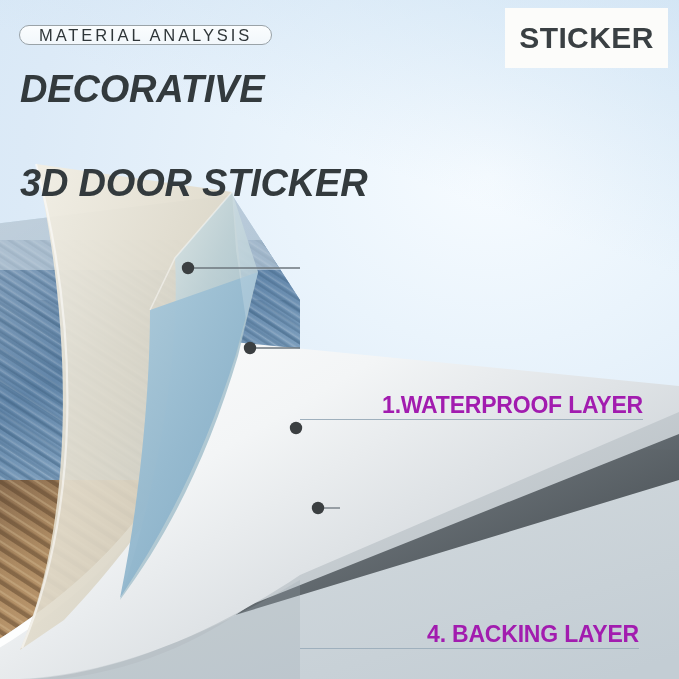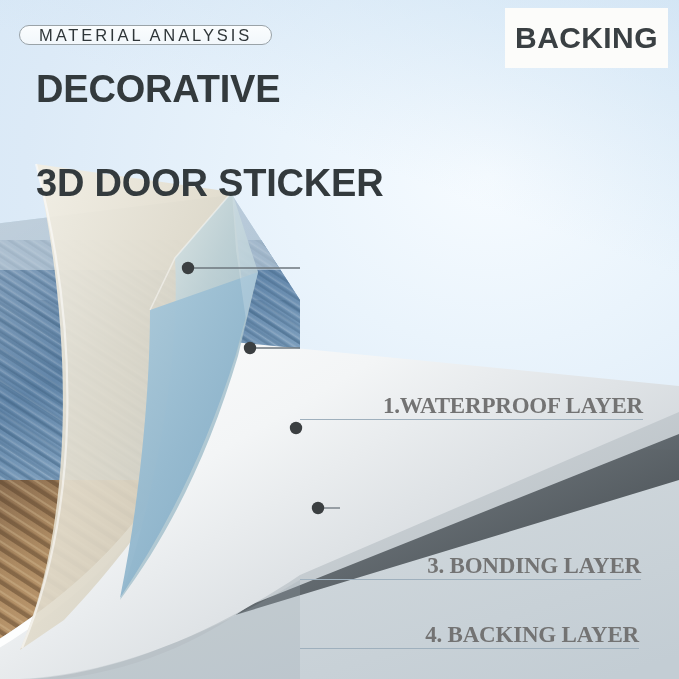--- a/index.html
+++ b/index.html
@@ -46,28 +46,29 @@
   }
   .pill span {
     font-size: 16.5px;
     letter-spacing: 2.9px;
     color: #2f3639;
     font-weight: 400;
     white-space: nowrap;
   }
   .headline {
     position: absolute;
-    left: 36px;
+    left: 20px;
     top: 66px;
     color: #333a3d;
     font-weight: 700;
     font-size: 38px;
     line-height: 46px;
     letter-spacing: -0.2px;
     white-space: nowrap;
+    font-style: italic;
   }
   .headline .l2 { display:block;margin-top:48px; }
 
   .logo-box {
     position: absolute;
     left: 505px;
     top: 8px;
     width: 163px;
     height: 60px;
     background: #fcfcfa;
@@ -97,25 +98,24 @@
     height: 34px;
     display: flex;
     align-items: flex-end;
     justify-content: flex-end;
     border-bottom: 1.2px solid #9fb0bd;
     box-sizing: border-box;
   }
   .lbl span {
     font-size: 23px;
     font-weight: 700;
-    color: #737373;
+    color: #a21caf;
     letter-spacing: -0.2px;
     white-space: nowrap;
     line-height: 27px;
-    font-family: Liberation Serif, serif;
   }
   .lbl-1 { left: 300px; top: 236px; width: 343px; }
   .lbl-2 { left: 300px; top: 316px; width: 343px; }
   .lbl-3 { left: 300px; top: 396px; width: 341px; }
   .lbl-4 { left: 300px; top: 465px; width: 339px; }
 </style>
 </head>
 <body>
 
 <div id="stage">
@@ -271,34 +271,31 @@
         <circle cx="250" cy="198" r="6.2" fill="#3b3f41"></circle>
         <circle cx="296" cy="278" r="6.2" fill="#3b3f41"></circle>
         <circle cx="318" cy="358" r="6.2" fill="#3b3f41"></circle>
       </g>
     </svg>
 
     
     <div class="lbl lbl-1">
       <span>1.WATERPROOF LAYER</span>
     </div>
-    <div class="lbl lbl-3">
-      <span>3. BONDING LAYER</span>
-    </div>
     <div class="lbl lbl-4">
       <span>4. BACKING LAYER</span>
     </div>
   </div>
 
   <div class="pill">
     <span>MATERIAL ANALYSIS</span>
   </div>
 
   <div class="headline">
     <span>DECORATIVE</span>
     <span class="l2">3D DOOR STICKER</span>
   </div>
 
   <div class="logo-box">
-    <span>BACKING</span>
+    <span>STICKER</span>
   </div>
 
 </div>
 
 </body></html>

